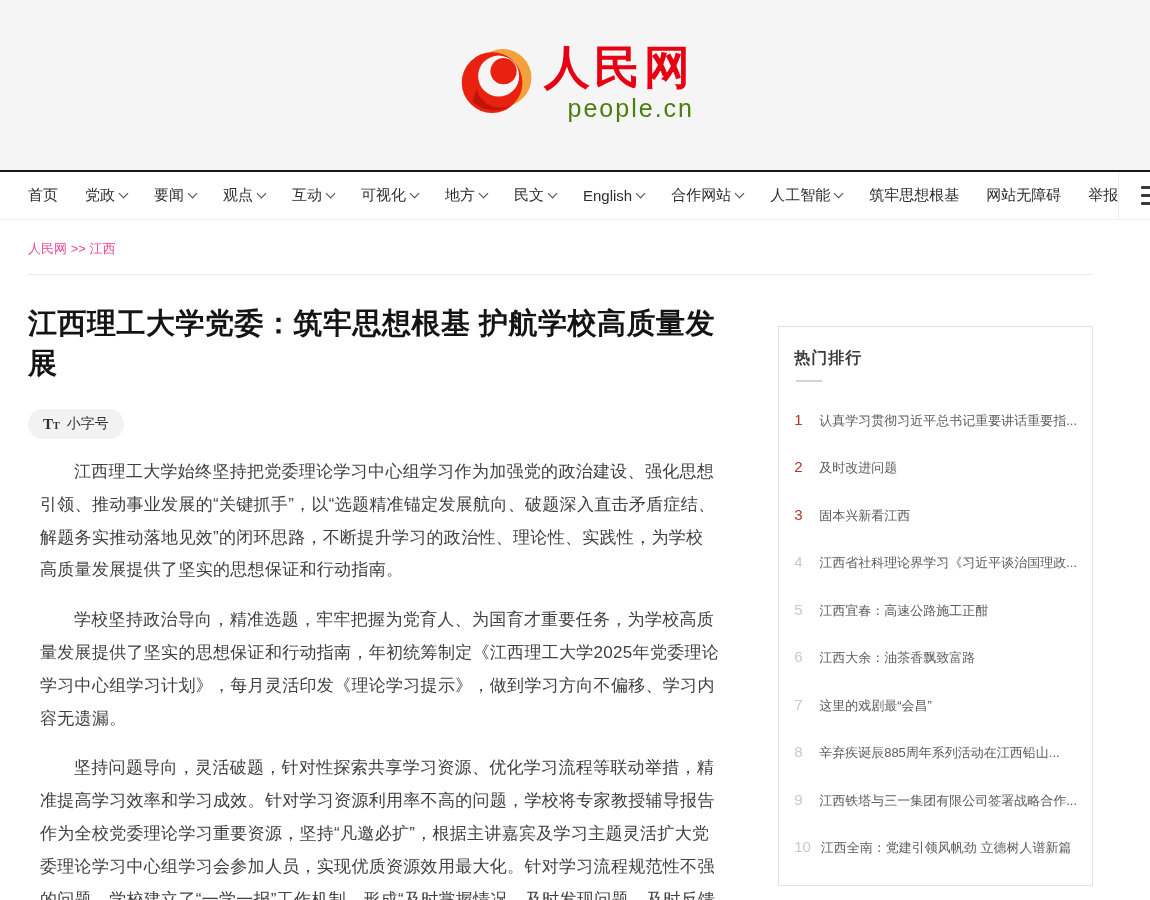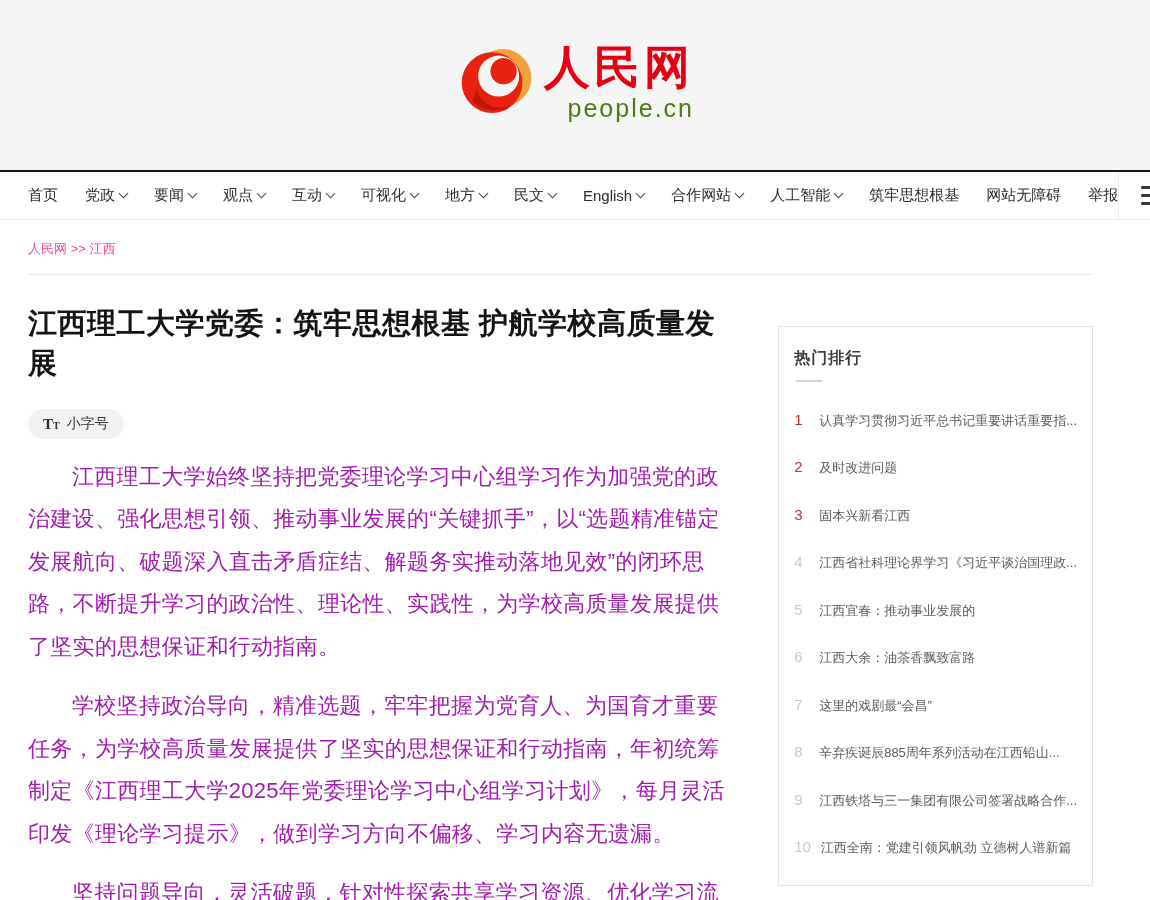--- a/index.html
+++ b/index.html
@@ -40,22 +40,22 @@
   .article { width:737px; }
   .article h1 { margin:28px 0 0; font-size:29px; line-height:1.38; color:#141414;
                 font-weight:700; letter-spacing:0.5px; }
   .meta-row { display:flex; justify-content:space-between; align-items:center;
               margin:26px 0 10px; font-size:14px; color:#595959; }
   .font-pill { background:#f2f2f3; border-radius:16px; padding:6px 15px;
                display:flex; align-items:center; gap:7px; color:#2f2f2f; cursor:pointer; }
   .tt { display:flex; align-items:baseline; font-family:"Liberation Serif","DejaVu Serif",serif; font-weight:700; }
   .tt .t-big { font-size:15px; } .tt .t-small { font-size:10px; }
   .font-pill .fp-label { font-size:14px; }
-  .article .para { font-size:22px; line-height:1.93; color:#a21caf; text-indent:2em;
-                   margin:17px 0 16px; letter-spacing:0.3px; }
+  .article .para { font-size:17px; line-height:1.93; color:#404040; text-indent:2em;
+                   margin:17px 12px 16px; letter-spacing:0.3px; }
   
   .sidebar { width:320px; margin-left:46px; margin-top:51px; }
   .hot-box { border:1px solid #e2e2e2; background:#fff; padding:21px 15px 28px 15px; }
   .hot-title { font-size:16px; font-weight:700; color:#3c3c3c; letter-spacing:1px; }
   .hot-underline { width:26px; border:none; border-top:2px solid #d4d4d4; margin:11px 0 0 2px; }
   .hot-item { display:flex; align-items:baseline; gap:10px; margin-top:28.5px;
               font-size:13px; color:#5c5c5c; cursor:pointer; white-space:nowrap;
               overflow:hidden; }
   .hot-rank { font-size:15px; color:#c9c9c9; min-width:15px; flex:none; text-align:left; }
   .hot-rank.top { color:#bd342b; }
@@ -215,21 +215,21 @@
     <span class="hot-text">固本兴新看江西</span>
   </div>
 
   <div class="hot-item">
     <span class="hot-rank">4</span>
     <span class="hot-text">江西省社科理论界学习《习近平谈治国理政...</span>
   </div>
 
   <div class="hot-item">
     <span class="hot-rank">5</span>
-    <span class="hot-text">江西宜春：推动事业发展的</span>
+    <span class="hot-text">江西宜春：高速公路施工正酣</span>
   </div>
 
   <div class="hot-item">
     <span class="hot-rank">6</span>
     <span class="hot-text">江西大余：油茶香飘致富路</span>
   </div>
 
   <div class="hot-item">
     <span class="hot-rank">7</span>
     <span class="hot-text">这里的戏剧最“会昌”</span>

